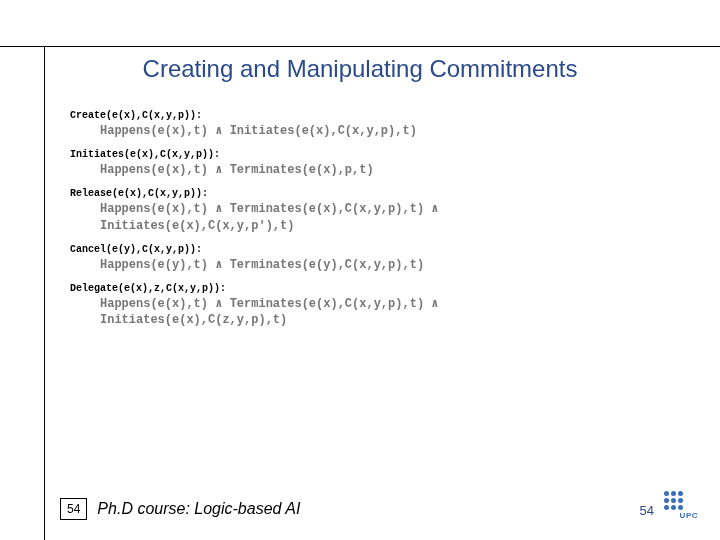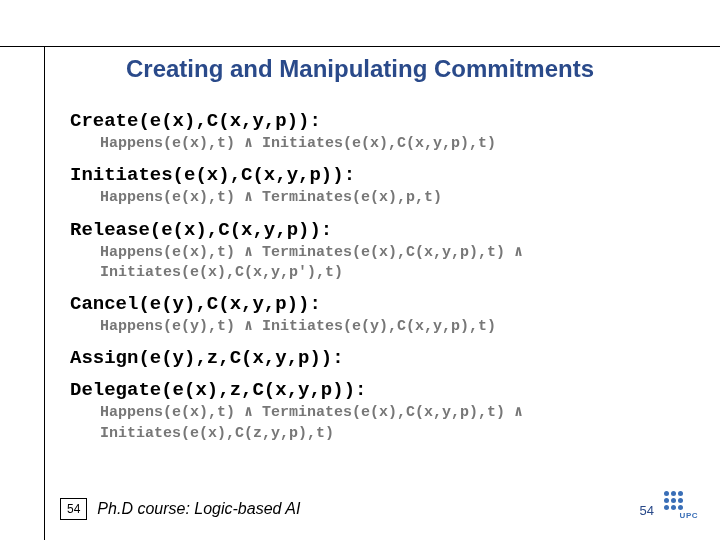--- a/index.html
+++ b/index.html
@@ -29,40 +29,40 @@
     background: #000;
   }
   .title {
     position: absolute;
     top: 55px;
     left: 0;
     width: 720px;
     text-align: center;
     color: #2a4a8a;
     font-size: 24px;
-    font-weight: 700;
+    font-weight: 400;
   }
   .content {
     position: absolute;
     top: 100px;
     left: 70px;
     width: 600px;
   }
   .op-head {
     font-family: "Courier New", monospace;
     font-weight: bold;
-    font-size: 19px;
+    font-size: 10px;
     color: #000;
     margin-top: 10px;
     margin-bottom: 2px;
   }
   .op-body {
     font-family: "Courier New", monospace;
     font-weight: bold;
-    font-size: 15px;
+    font-size: 12px;
     color: #777;
     margin-left: 30px;
     line-height: 1.35;
     white-space: pre-wrap;
   }
   .footer {
     position: absolute;
     left: 60px;
     bottom: 20px;
     display: flex;
@@ -132,24 +132,23 @@
     <div class="op-head">Initiates(e(x),C(x,y,p)):</div>
     <div class="op-body">Happens(e(x),t) ∧ Terminates(e(x),p,t)</div>
   </div>
   <div>
     <div class="op-head">Release(e(x),C(x,y,p)):</div>
     <div class="op-body">Happens(e(x),t) ∧ Terminates(e(x),C(x,y,p),t) ∧
 Initiates(e(x),C(x,y,p'),t)</div>
   </div>
   <div>
     <div class="op-head">Cancel(e(y),C(x,y,p)):</div>
-    <div class="op-body">Happens(e(y),t) ∧ Initiates(e(y),C(x,y,p),t)</div>
+    <div class="op-body">Happens(e(y),t) ∧ Terminates(e(y),C(x,y,p),t)</div>
   </div>
   <div>
-    <div class="op-head">Assign(e(y),z,C(x,y,p)):</div>
   </div>
   <div>
     <div class="op-head">Delegate(e(x),z,C(x,y,p)):</div>
     <div class="op-body">Happens(e(x),t) ∧ Terminates(e(x),C(x,y,p),t) ∧
 Initiates(e(x),C(z,y,p),t)</div>
   </div>
 </div>
 
 <div class="footer">
   <div class="page-box">54</div>

